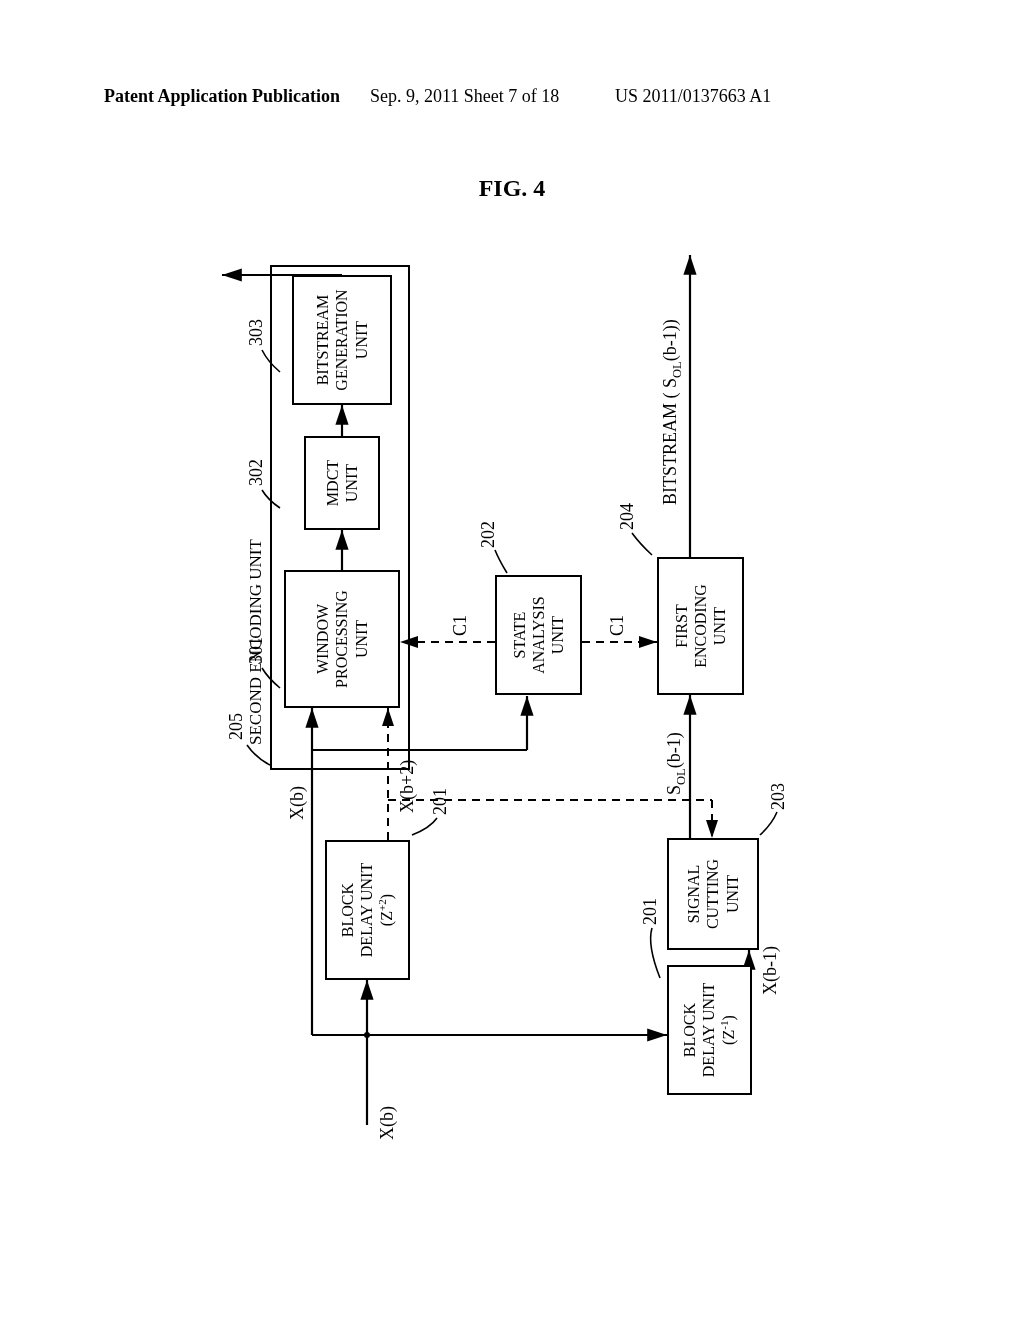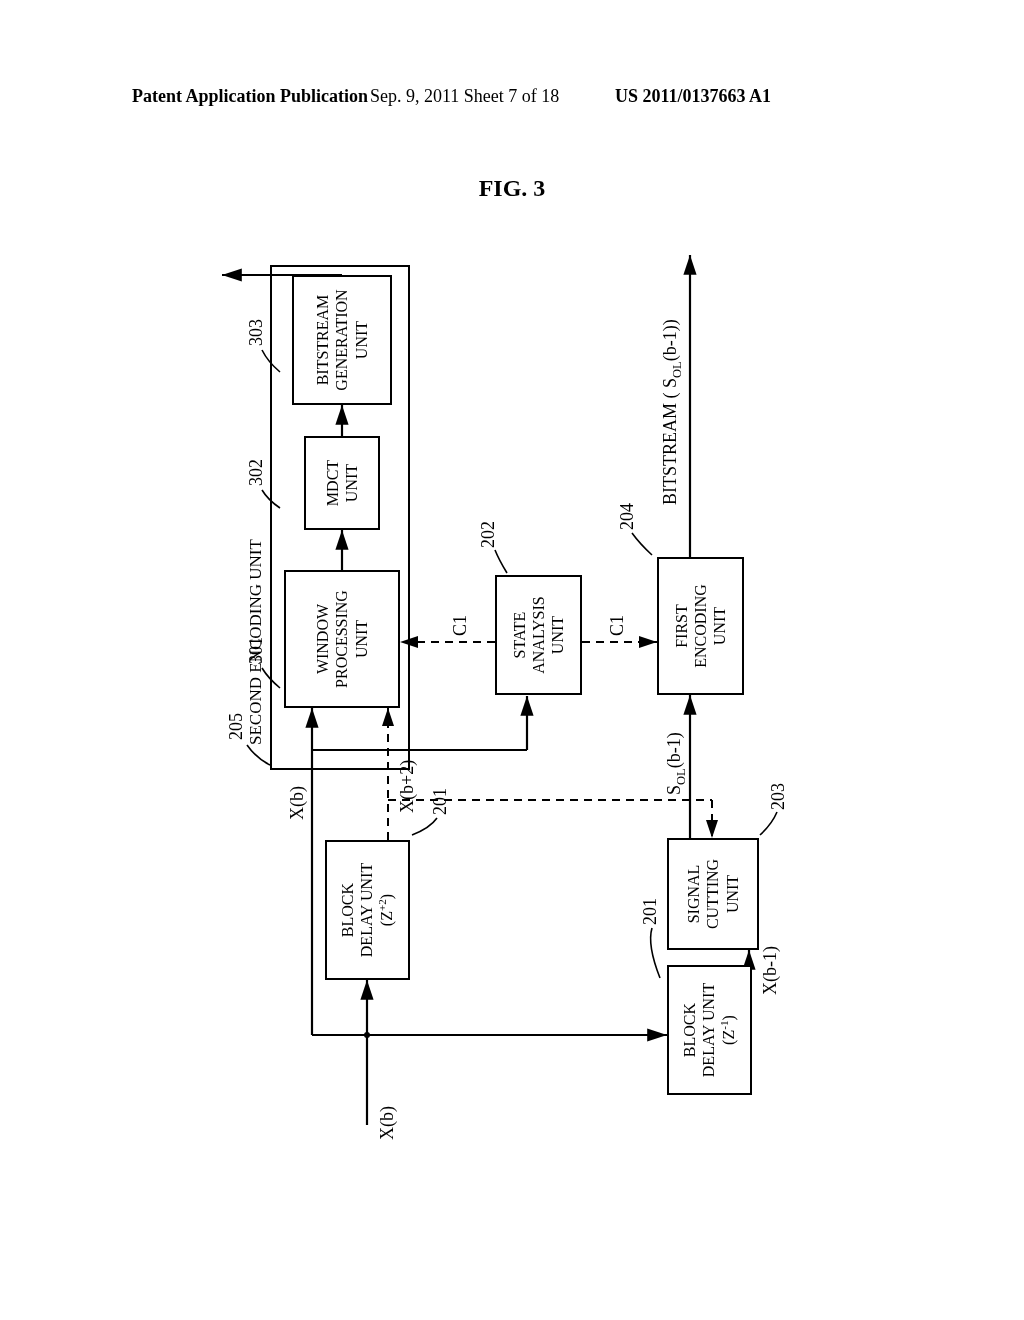--- a/index.html
+++ b/index.html
@@ -11,23 +11,23 @@
     position: relative;
     color: #000;
   }
   .header {
     position: absolute;
     top: 86px;
     left: 0;
     right: 0;
     font-size: 18px;
   }
-  .header .left { position: absolute; left: 132px; font-weight: bold; }
+  .header .left { position: absolute; left: 104px; font-weight: bold; }
   .header .center { position: absolute; left: 370px; }
-  .header .right { position: absolute; left: 615px; font-weight: bold; }
+  .header .right { position: absolute; left: 615px; }
   .fig-title {
     position: absolute;
     top: 175px;
     left: 0;
     right: 0;
     text-align: center;
     font-size: 24px;
     font-weight: bold;
   }
   
@@ -73,21 +73,21 @@
 </style>
 </head>
 <body>
 
 <div class="header">
   <span class="left">Patent Application Publication</span>
   <span class="center">Sep. 9, 2011  Sheet 7 of 18</span>
   <span class="right">US 2011/0137663 A1</span>
 </div>
 
-<div class="fig-title">FIG. 3</div>
+<div class="fig-title">FIG. 4</div>
 
 <div class="diag-wrap">
 
   <svg viewBox="0 0 900 600" width="900" height="600">
     <defs>
       <marker id="arrow" markerWidth="10" markerHeight="10" refX="9" refY="3" orient="auto">
         <path d="M0,0 L0,6 L9,3 z" fill="#000"></path>
       </marker>
     </defs>
 

